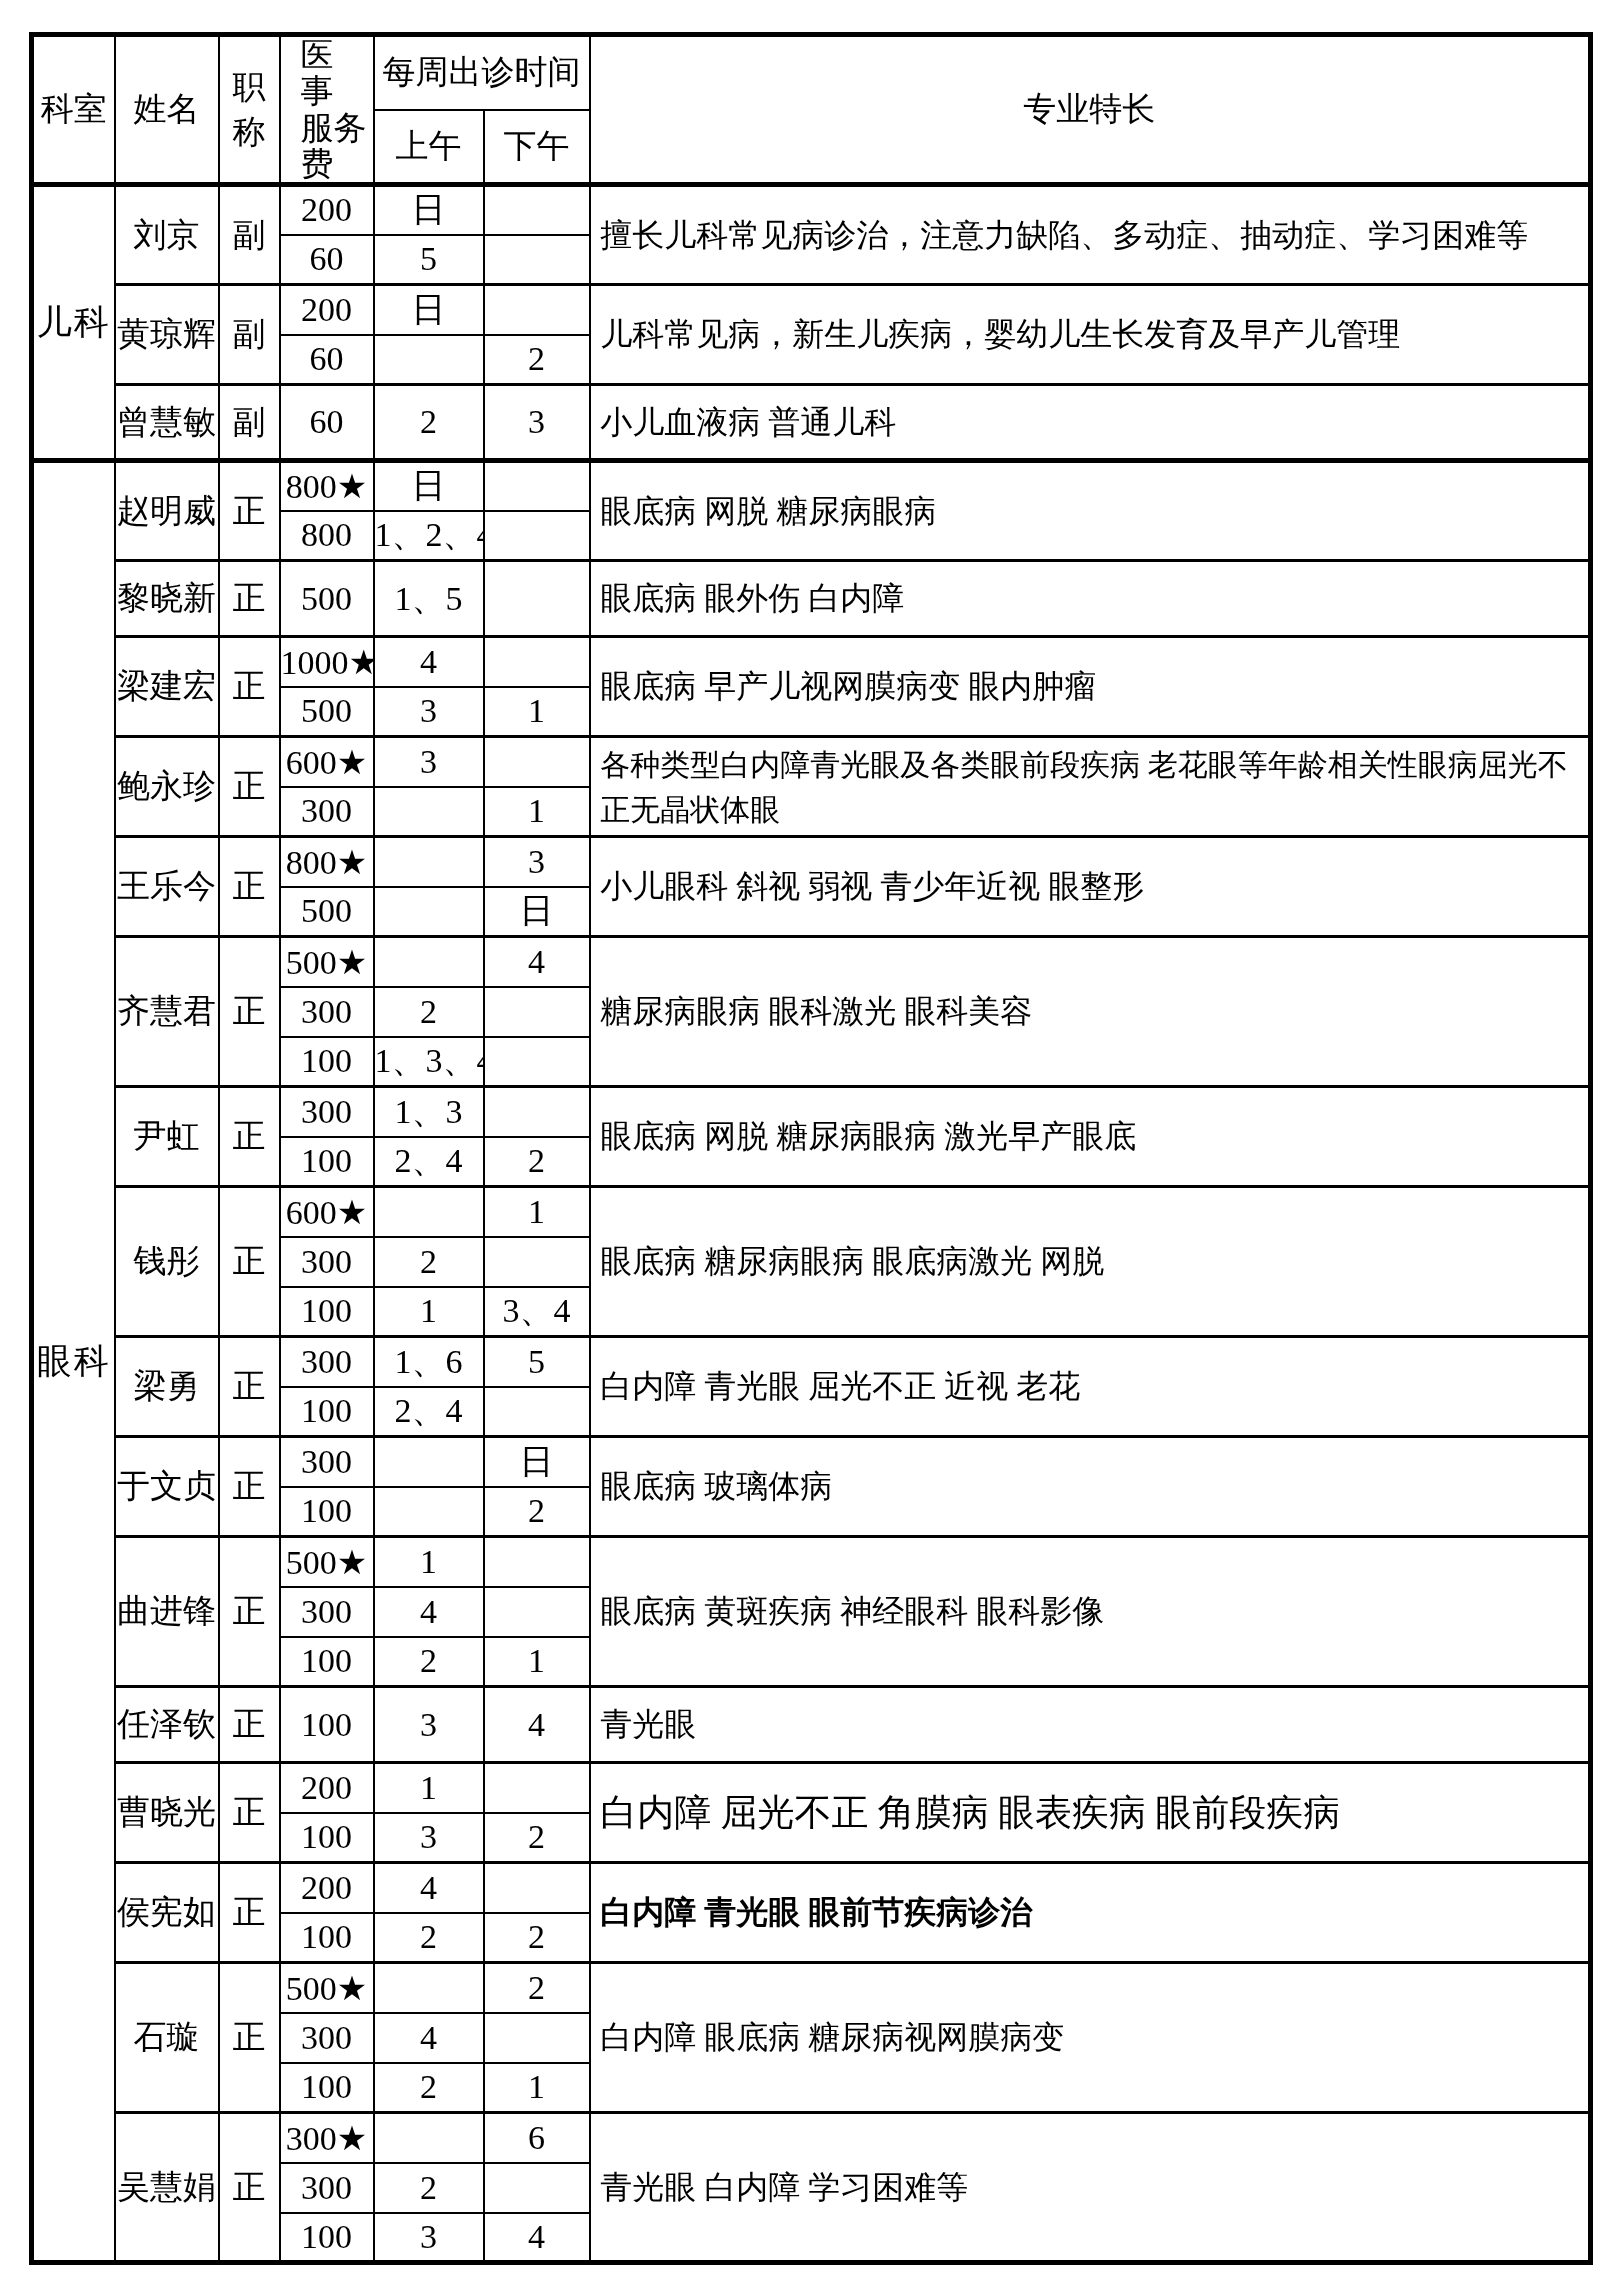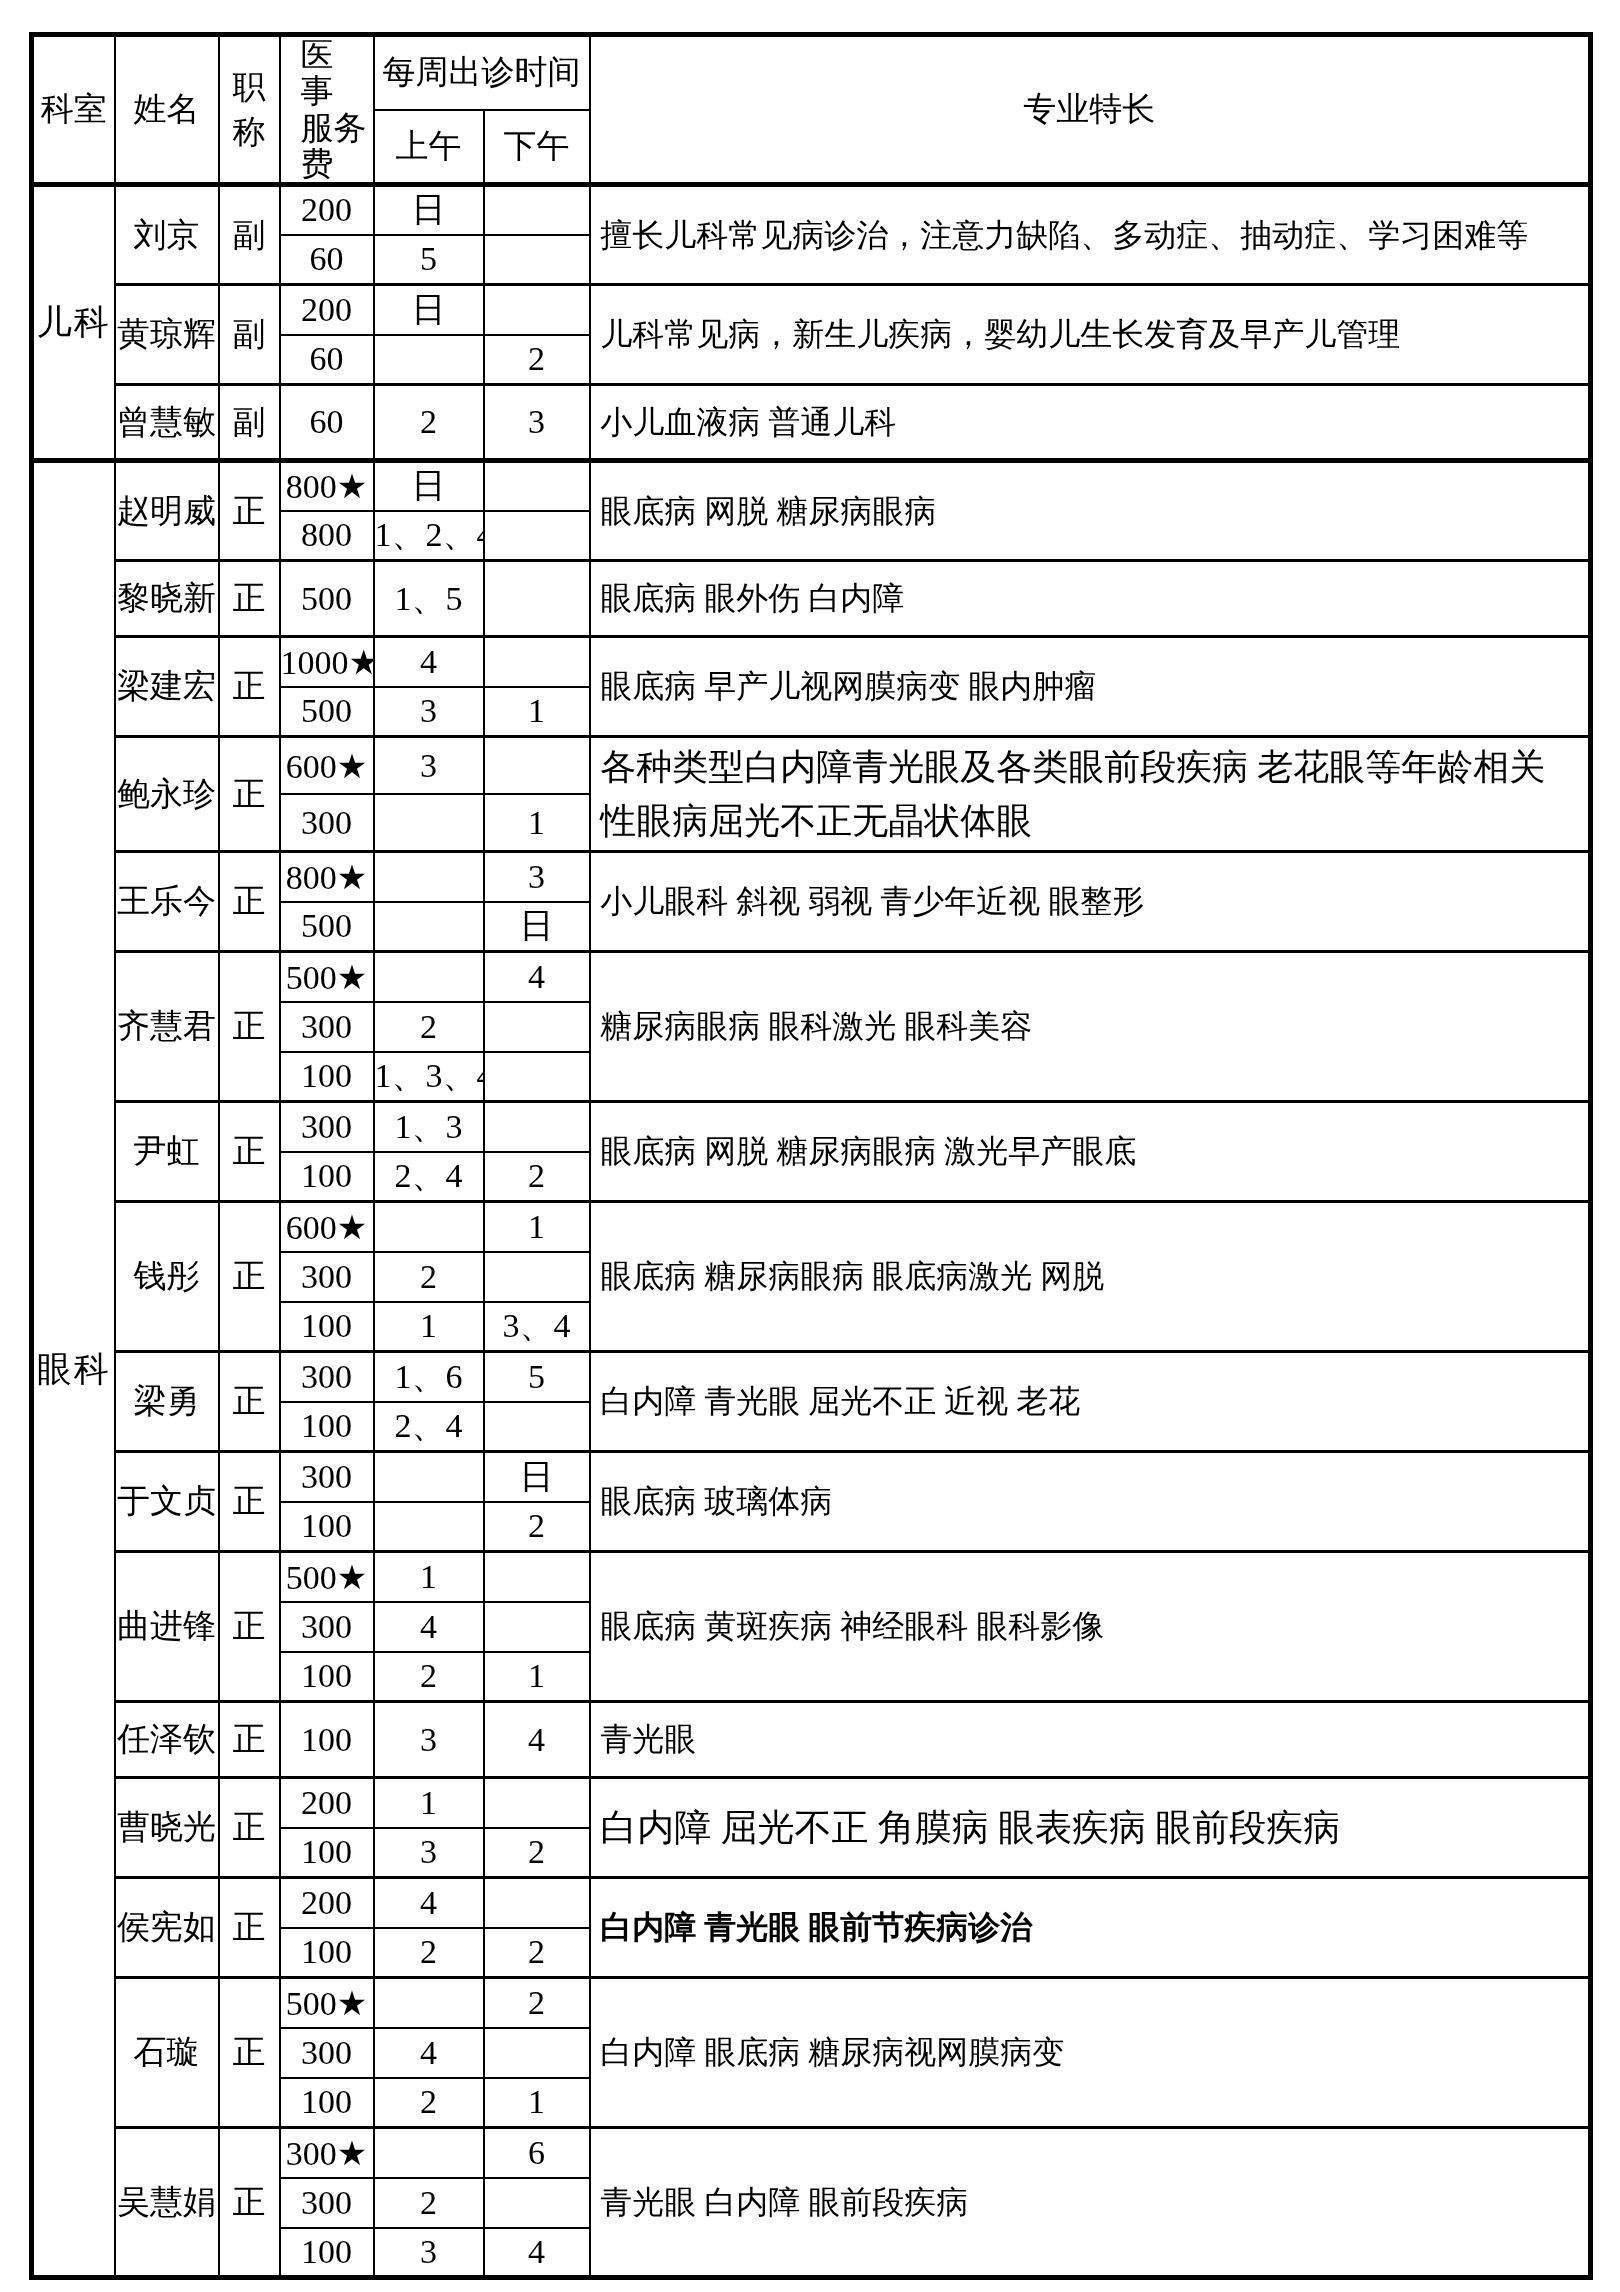--- a/index.html
+++ b/index.html
@@ -46,21 +46,21 @@
   td.fee-cell, td.am-cell, td.pm-cell {
     font-size: 34px;
     white-space: nowrap;
   }
   td.spec-cell {
     text-align: left;
     padding: 2px 7.8px 2px 9.8px;
     font-size: 32px;
     line-height: 1.45;
   }
-  td.spec-cell.spec-mid   { font-size: 36px; line-height: 1.5; }
+  td.spec-cell.spec-mid   { font-size: 30px; line-height: 1.5; }
   td.spec-cell.spec-small { font-size: 37px; }
   td.spec-cell.spec-center { text-align: left; font-weight: bold; }
 </style>
 </head>
 <body>
 
 <div class="page">
   <table class="schedule">
     <colgroup>
         <col style="width: 83px;">
@@ -326,21 +326,21 @@
           <td class="fee-cell">100</td>
           <td class="am-cell">2</td>
           <td class="pm-cell">1</td>
         </tr>
         <tr class="doctor-start">
           <td class="name-cell" rowspan="3">吴慧娟</td>
           <td class="title-cell" rowspan="3">正</td>
           <td class="fee-cell">300★</td>
           <td class="am-cell"></td>
           <td class="pm-cell">6</td>
-          <td class="spec-cell" rowspan="3">青光眼 白内障 眼前段疾病</td>
+          <td class="spec-cell" rowspan="3">青光眼 白内障 学习困难等</td>
         </tr>
         <tr class="">
           <td class="fee-cell">300</td>
           <td class="am-cell">2</td>
           <td class="pm-cell"></td>
         </tr>
         <tr class="">
           <td class="fee-cell">100</td>
           <td class="am-cell">3</td>
           <td class="pm-cell">4</td>

